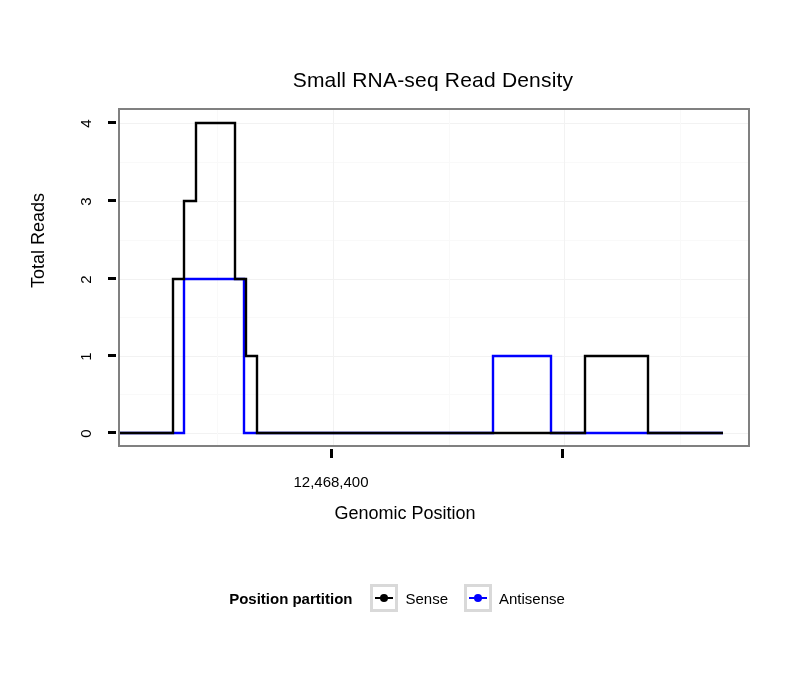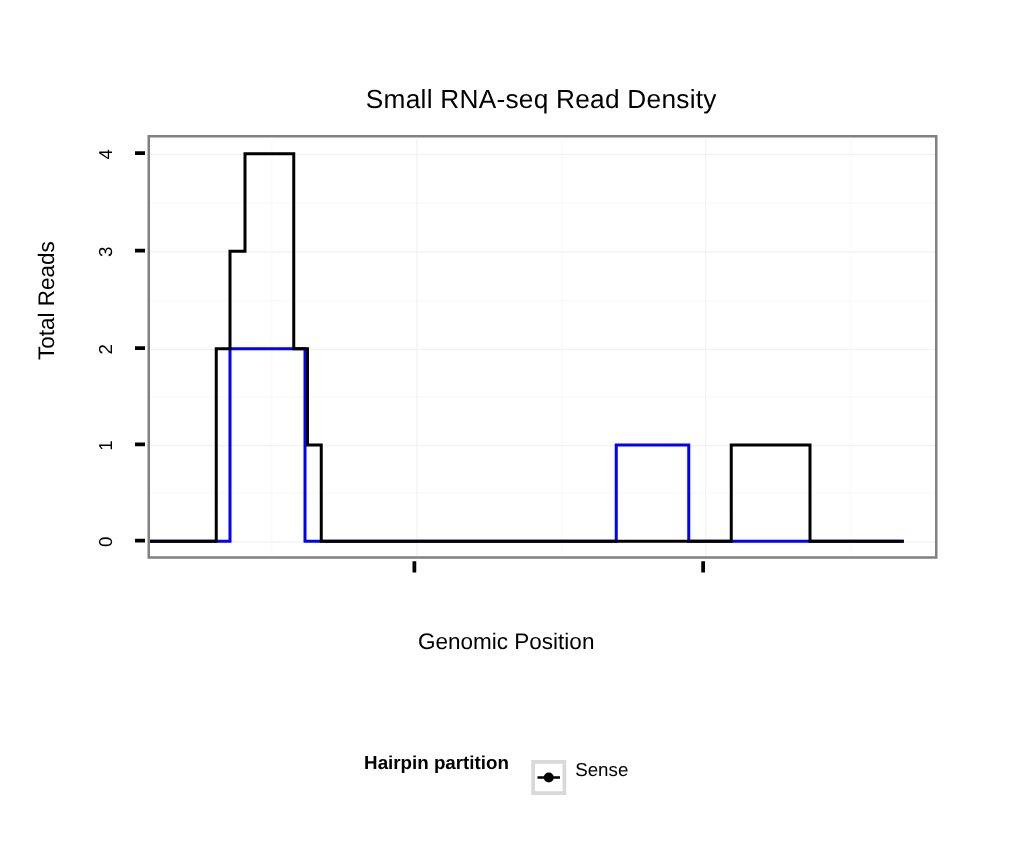--- a/index.html
+++ b/index.html
@@ -140,22 +140,22 @@
     gap: 0px;
   }
   #legend-title {
     font-size: 15px;
     font-weight: bold;
     color: #000000;
     margin-right: 18px;
   }
   .legend-item {
     display: flex;
+    align-items: center;
     margin-right: 16px;
-    margin-top: 24px;
   }
   .legend-key {
     width: 28px;
     height: 28px;
     background: #ffffff;
     border: 3px solid #d9d9d9;
     box-sizing: border-box;
     position: relative;
     margin-right: 7px;
   }
@@ -238,29 +238,37 @@
 
         <polyline fill="none" stroke="#0000ff" stroke-width="2.4" stroke-linecap="butt" stroke-linejoin="miter" points="0,323 64,323 64,169 124,169 124,323 373,323 373,246 431,246 431,323 603,323"></polyline>
 
         <polyline fill="none" stroke="#000000" stroke-width="2.4" stroke-linecap="butt" stroke-linejoin="miter" points="0,323 53,323 53,169 64,169 64,91 76,91 76,13 115,13 115,169 126,169 126,246 137,246 137,323 465,323 465,246 528,246 528,323 603,323"></polyline>
       </svg>
     </div>
   </div>
 
   <div class="xtick-mark" style="left:330px"></div>
   <div class="xtick-mark" style="left:561px"></div>
+  <div class="xtick-label" style="left:331px">12,468,400</div>
 
   <div id="x-axis-title">Genomic Position</div>
 
   <div id="legend">
-    <div id="legend-title">Hairpin partition</div>
+    <div id="legend-title">Position partition</div>
 
     <div class="legend-item">
       <div class="legend-key">
         <div class="key-line" style="background:#000000"></div>
         <div class="key-dot" style="background:#000000"></div>
       </div>
       <div class="legend-label">Sense</div>
     </div>
 
+    <div class="legend-item">
+      <div class="legend-key">
+        <div class="key-line" style="background:#0000ff"></div>
+        <div class="key-dot" style="background:#0000ff"></div>
+      </div>
+      <div class="legend-label">Antisense</div>
+    </div>
   </div>
 
 </div>
 
 </body></html>

